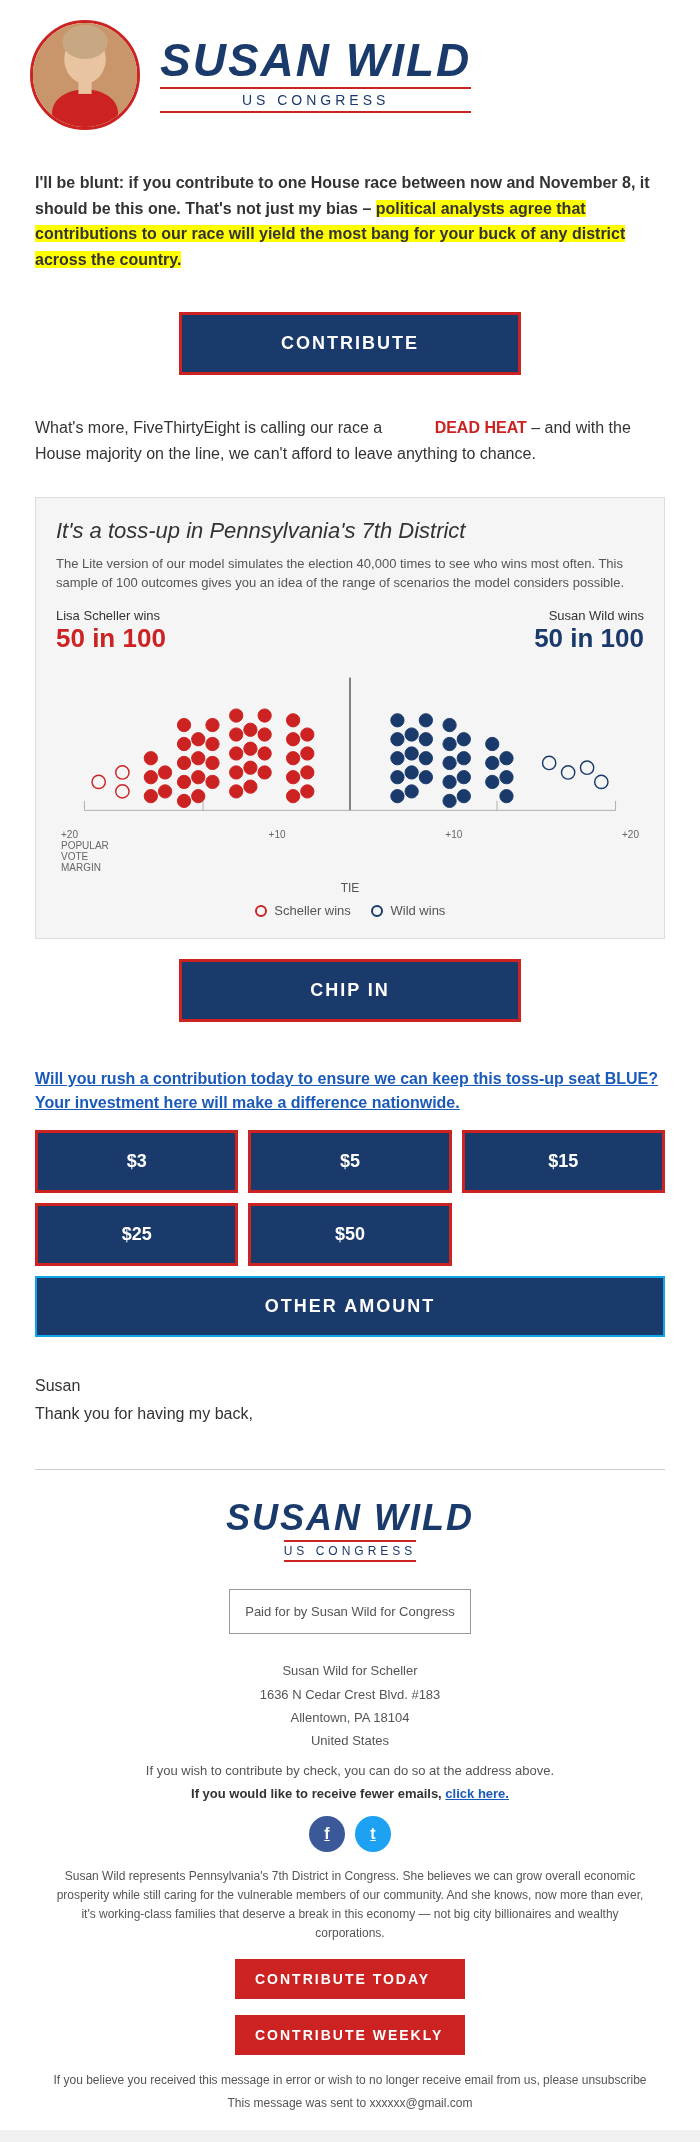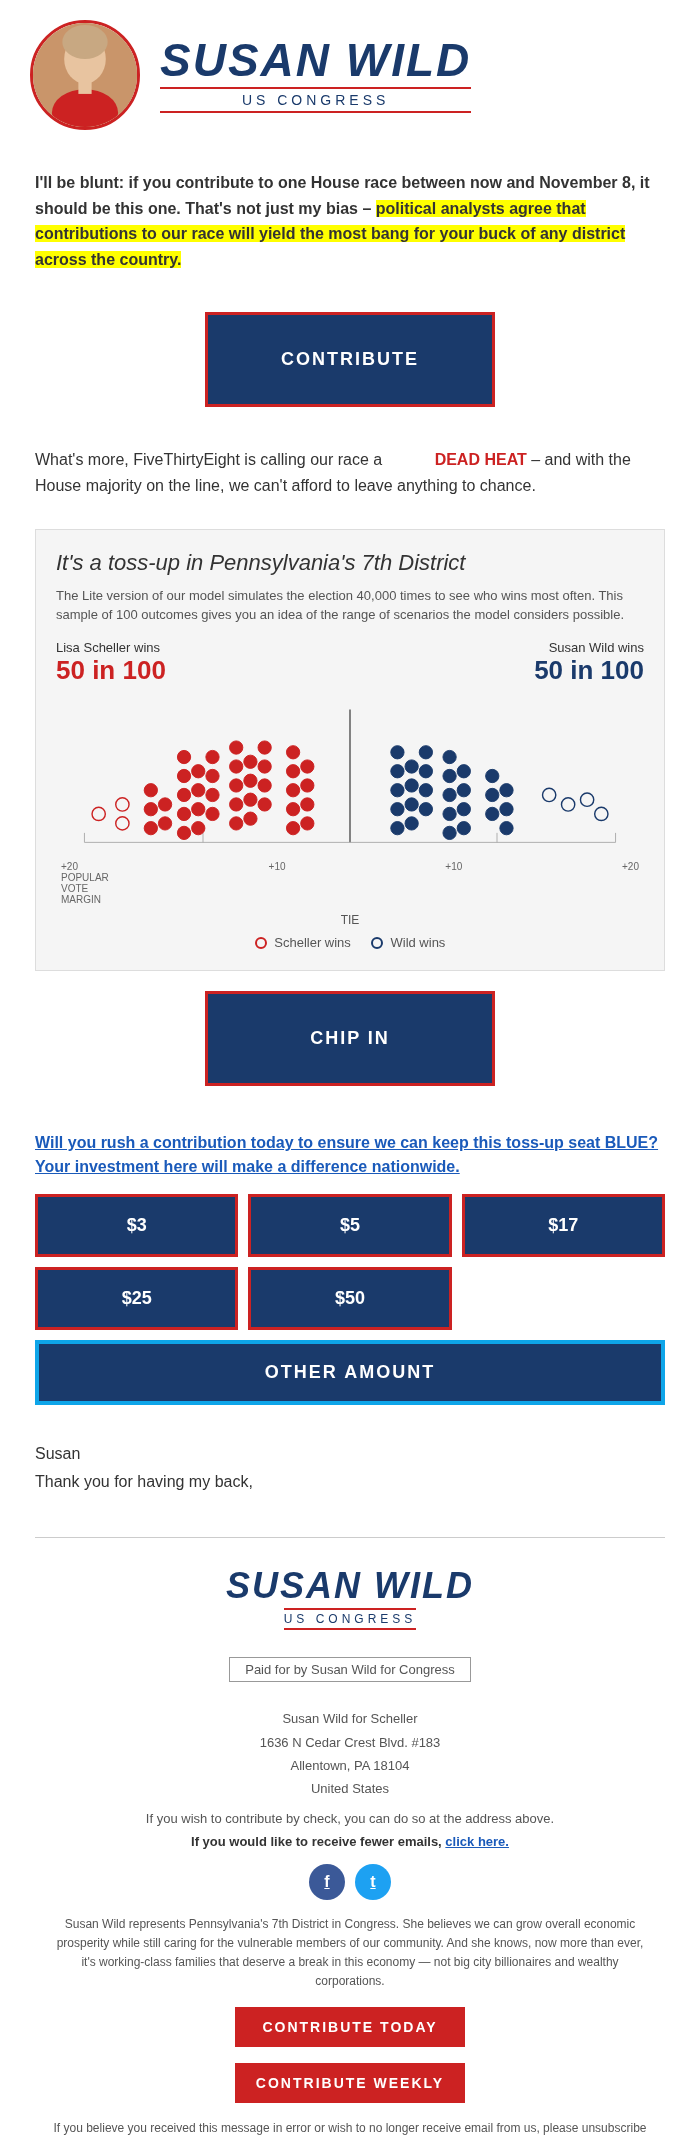--- a/index.html
+++ b/index.html
@@ -77,23 +77,23 @@
     }
     .red-text {
       color: #cc2222;
       font-weight: bold;
       padding-left: 48px;
     }
 
     
     .btn-contribute {
       display: block;
-      width: 290px;
+      width: 342px;
       margin: 20px auto;
-      padding: 34px 20px;
+      padding: 18px 20px;
       background: #1a3a6b;
       color: #fff;
       font-size: 18px;
       font-weight: bold;
       letter-spacing: 2px;
       text-align: center;
       border: 3px solid #cc2222;
       cursor: pointer;
       text-decoration: none;
     }
@@ -191,21 +191,21 @@
       border: 3px solid #cc2222;
       cursor: pointer;
     }
     .donation-btn-other {
       background: #1a3a6b;
       color: #fff;
       font-size: 18px;
       font-weight: bold;
       padding: 18px 10px;
       text-align: center;
-      border: 4px solid #0ea5e9;
+      border: 2px solid #0ea5e9;
       cursor: pointer;
       width: 100%;
       letter-spacing: 2px;
       margin-bottom: 10px;
     }
     .thank-you {
       padding: 15px 35px 30px;
       font-size: 16px;
       color: #333;
       line-height: 1.8;
@@ -235,21 +235,21 @@
       letter-spacing: 4px;
       border-top: 2px solid #cc2222;
       border-bottom: 2px solid #cc2222;
       padding: 2px 0;
       display: inline-block;
       margin-top: 4px;
     }
     .footer-paid {
       margin: 15px auto;
       border: 1px solid #999;
-      padding: 4px 15px;
+      padding: 14px 15px;
       font-size: 13px;
       color: #555;
       display: inline-block;
     }
     .footer-address {
       font-size: 13px;
       color: #555;
       line-height: 1.8;
       margin: 10px 0;
     }
@@ -297,21 +297,21 @@
       display: block;
       background: #cc2222;
       color: #fff;
       font-size: 14px;
       font-weight: bold;
       letter-spacing: 2px;
       padding: 12px 20px;
       margin: 16px auto;
       width: 230px;
       cursor: pointer;
-      text-align: center;
+      text-align: left;
     }
     .footer-unsubscribe {
       font-size: 12px;
       color: #555;
       margin: 12px 0 5px;
       line-height: 1.6;
     }
     .footer-sent {
       font-size: 12px;
       color: #555;
@@ -499,21 +499,21 @@
   </div>
 
   <a class="btn-contribute">CHIP IN</a>
 
   <div class="donation-section">
     <a class="donation-link">Will you rush a contribution today to ensure we can keep this toss-up seat BLUE? Your investment here will make a difference nationwide.</a>
 
     <div class="donation-grid">
       <div class="donation-btn">$3</div>
       <div class="donation-btn">$5</div>
-      <div class="donation-btn">$17</div>
+      <div class="donation-btn">$15</div>
       <div class="donation-btn">$25</div>
       <div class="donation-btn">$50</div>
     </div>
     <div class="donation-btn-other">OTHER AMOUNT</div>
   </div>
 
   <div class="thank-you">
     <p>Susan</p>
     <p>Thank you for having my back,</p>
   </div>

